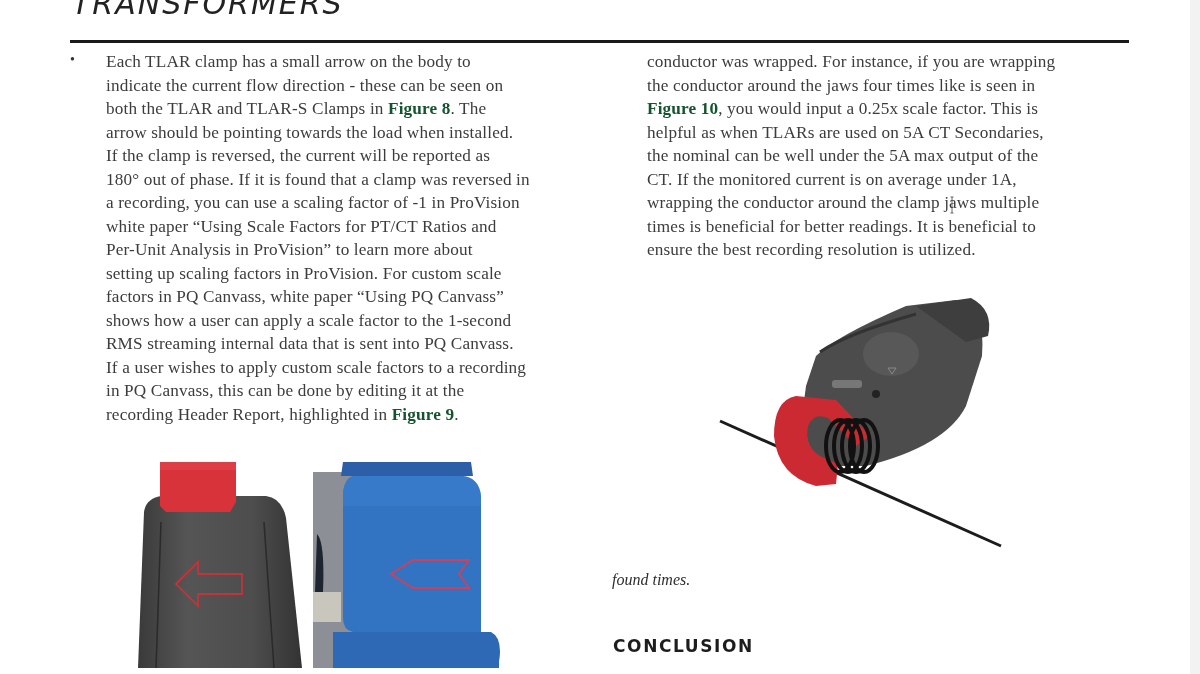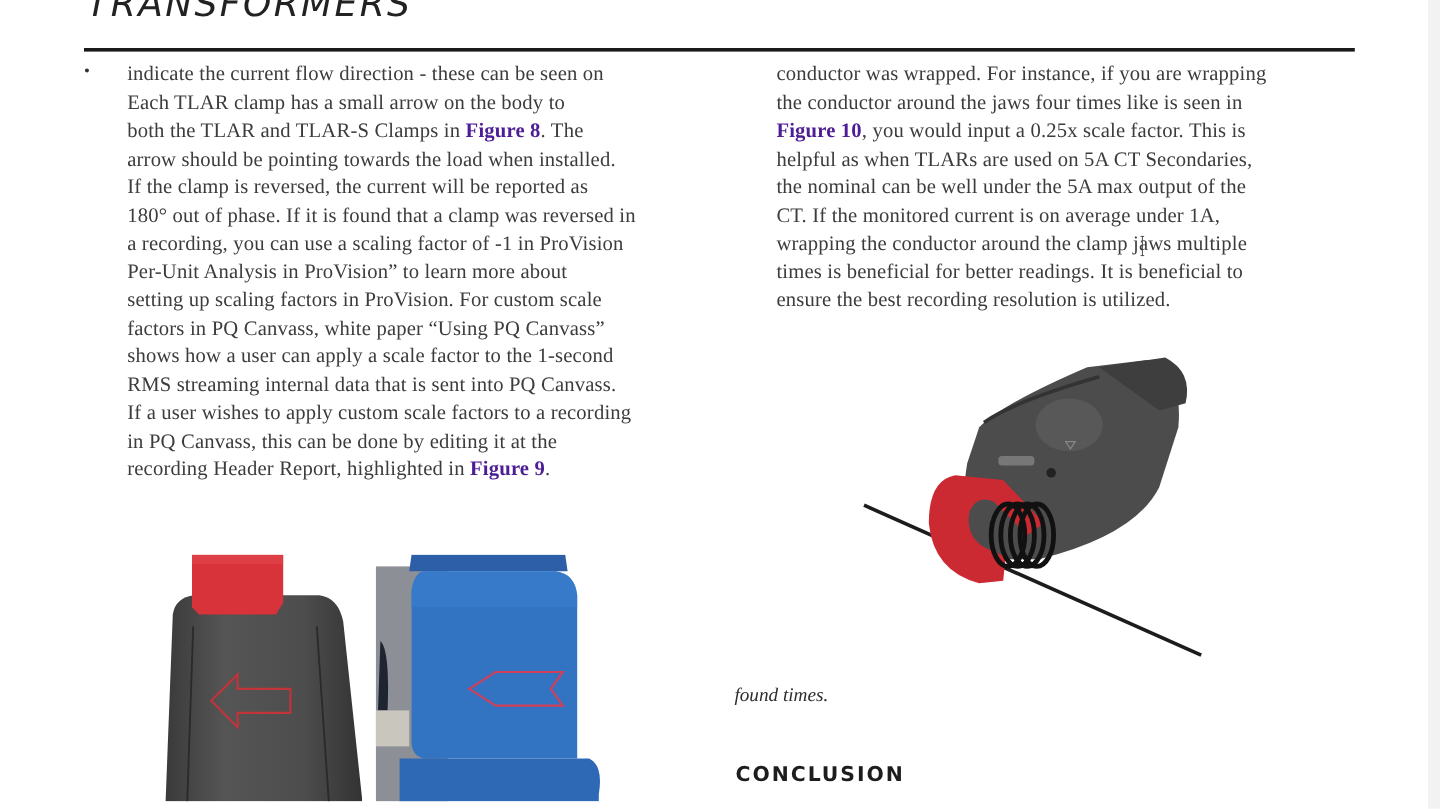--- a/index.html
+++ b/index.html
@@ -16,21 +16,21 @@
     font-family:"DejaVu Sans", sans-serif; font-style:italic; font-weight:300;
     font-size:30px; letter-spacing:2px; color:#222;
   }
   .rule { position:absolute; left:70px; top:40px; width:1059px; height:3px; background:#1a1a1a; }
   .bullet { position:absolute; left:70px; top:52px; font-size:14px; color:#333; }
   .col {
     position:absolute; font-size:17.2px; line-height:23.5px; color:#3c3c3c;
     letter-spacing:0.15px;
   }
   .col .ln { display:block; white-space:nowrap; }
-  .col b { color:#4c1d95; }
+  .col b { color:#14532d; }
   .col-left { left:106px; top:50px; }
   .col-right { left:647px; top:50px; }
   .cursor { position:absolute; left:950px; top:196px; width:4px; height:18px; }
   .fig8 { position:absolute; top:462px; height:206px; overflow:hidden; }
   .fig8a { left:126px; width:176px; background:#fff; }
   .fig8b { left:313px; width:189px; background:#fff; }
   .fig10 { position:absolute; left:716px; top:296px; width:300px; height:255px; }
   .caption {
     position:absolute; left:612px; top:568px; width:520px;
     font-style:italic; font-size:16px; line-height:23px; color:#2e2e2e;
@@ -45,27 +45,28 @@
 <body>
 
 <div class="page">
 
   <div class="heading">TRANSFORMERS</div>
   <div class="rule"></div>
 
   <div class="bullet">•</div>
 
   <div class="col col-left" id="leftcol">
+      <span class="ln"><span>Each TLAR clamp has a small arrow on the body to</span><b></b><span></span></span>
       <span class="ln"><span>indicate the current flow direction - these can be seen on</span><b></b><span></span></span>
-      <span class="ln"><span>Each TLAR clamp has a small arrow on the body to</span><b></b><span></span></span>
       <span class="ln"><span>both the TLAR and TLAR-S Clamps in </span><b>Figure 8</b><span>. The</span></span>
       <span class="ln"><span>arrow should be pointing towards the load when installed.</span><b></b><span></span></span>
       <span class="ln"><span>If the clamp is reversed, the current will be reported as</span><b></b><span></span></span>
       <span class="ln"><span>180° out of phase. If it is found that a clamp was reversed in</span><b></b><span></span></span>
       <span class="ln"><span>a recording, you can use a scaling factor of -1 in ProVision</span><b></b><span></span></span>
+      <span class="ln"><span>white paper “Using Scale Factors for PT/CT Ratios and</span><b></b><span></span></span>
       <span class="ln"><span>Per-Unit Analysis in ProVision”  to learn more about</span><b></b><span></span></span>
       <span class="ln"><span>setting up scaling factors in ProVision. For custom scale</span><b></b><span></span></span>
       <span class="ln"><span>factors in PQ Canvass, white paper “Using PQ Canvass”</span><b></b><span></span></span>
       <span class="ln"><span>shows how a user can apply a scale factor to the 1-second</span><b></b><span></span></span>
       <span class="ln"><span>RMS streaming internal data that is sent into PQ Canvass.</span><b></b><span></span></span>
       <span class="ln"><span>If a user wishes to apply custom scale factors to a recording</span><b></b><span></span></span>
       <span class="ln"><span>in PQ Canvass, this can be done by editing it at the</span><b></b><span></span></span>
       <span class="ln"><span>recording Header Report, highlighted in </span><b>Figure 9</b><span>.</span></span>
     </div>
 

